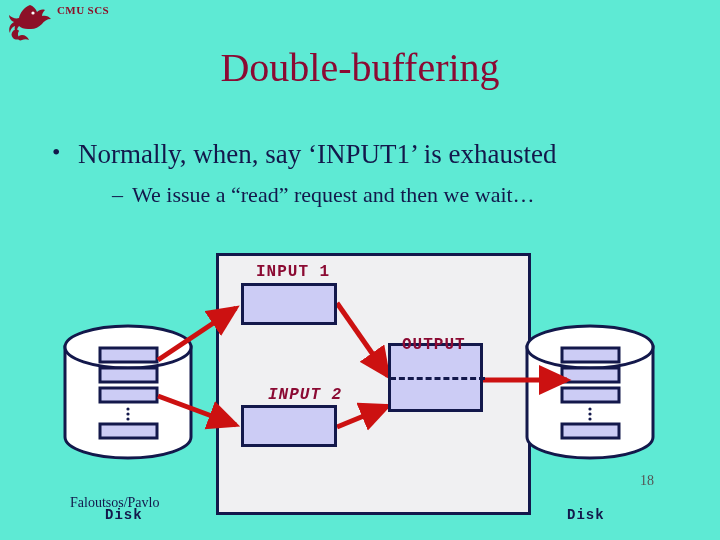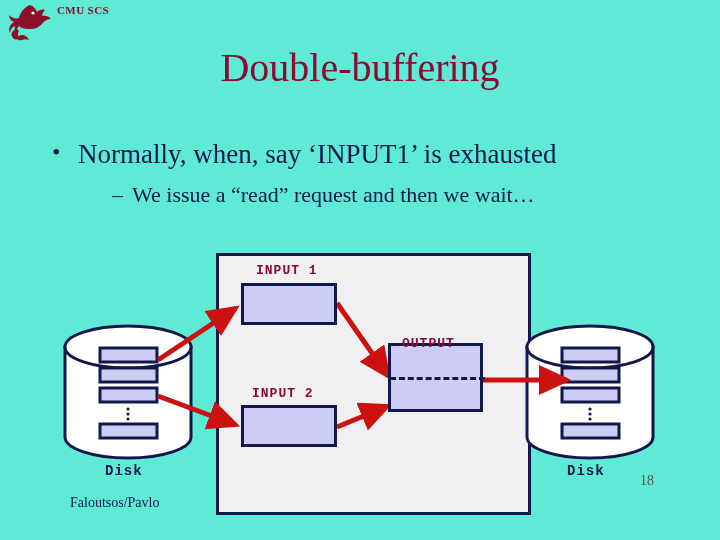--- a/index.html
+++ b/index.html
@@ -86,33 +86,34 @@
     width: 720px;
     height: 540px;
     pointer-events: none;
   }
   #diagram * { pointer-events: auto; }
 
   .dlabel {
     position: absolute;
     font-family: "Liberation Mono", monospace;
     font-weight: bold;
-    font-size: 13px;
+    font-size: 16px;
     color: #8b0a33;
     letter-spacing: 1px;
     white-space: nowrap;
   }
   .disklabel {
     position: absolute;
     font-family: "Liberation Mono", monospace;
     font-weight: bold;
     font-size: 14px;
     color: #13184b;
     letter-spacing: 1px;
     white-space: nowrap;
+    margin-top: 44px;
   }
 
   
   #membox {
     position: absolute;
     left: 216px;
     top: 253px;
     width: 315px;
     height: 262px;
     background: #f0f0f2;
@@ -225,21 +226,21 @@
     <line x1="337" y1="427" x2="388" y2="406" stroke="#cc1111" stroke-width="5" marker-end="url(#ahead)"></line>
     <line x1="483" y1="380" x2="567" y2="380" stroke="#cc1111" stroke-width="5" marker-end="url(#ahead)"></line>
   </svg>
 
   <div class="buf" style="left:241px; top:283px; width:96px; height:42px;"></div>
   <div class="buf" style="left:241px; top:405px; width:96px; height:42px;"></div>
   <div class="buf" style="left:388px; top:343px; width:95px; height:69px;"></div>
   <div id="outbuf-divider"></div>
 
   <div class="dlabel" style="left:256px; top:263px;">INPUT 1</div>
-  <div class="dlabel" style="left:252px; top:386px;">INPUT 2</div>
+  <div class="dlabel" style="left:268px; top:386px;font-style:italic;">INPUT 2</div>
   <div class="dlabel" style="left:402px; top:336px;">OUTPUT</div>
 
   <div class="disklabel" style="left:105px; top:463px;">Disk</div>
   <div class="disklabel" style="left:567px; top:463px;">Disk</div>
 
   <div id="footer">Faloutsos/Pavlo</div>
   <div id="pagenum">18</div>
 
 </div>
 

